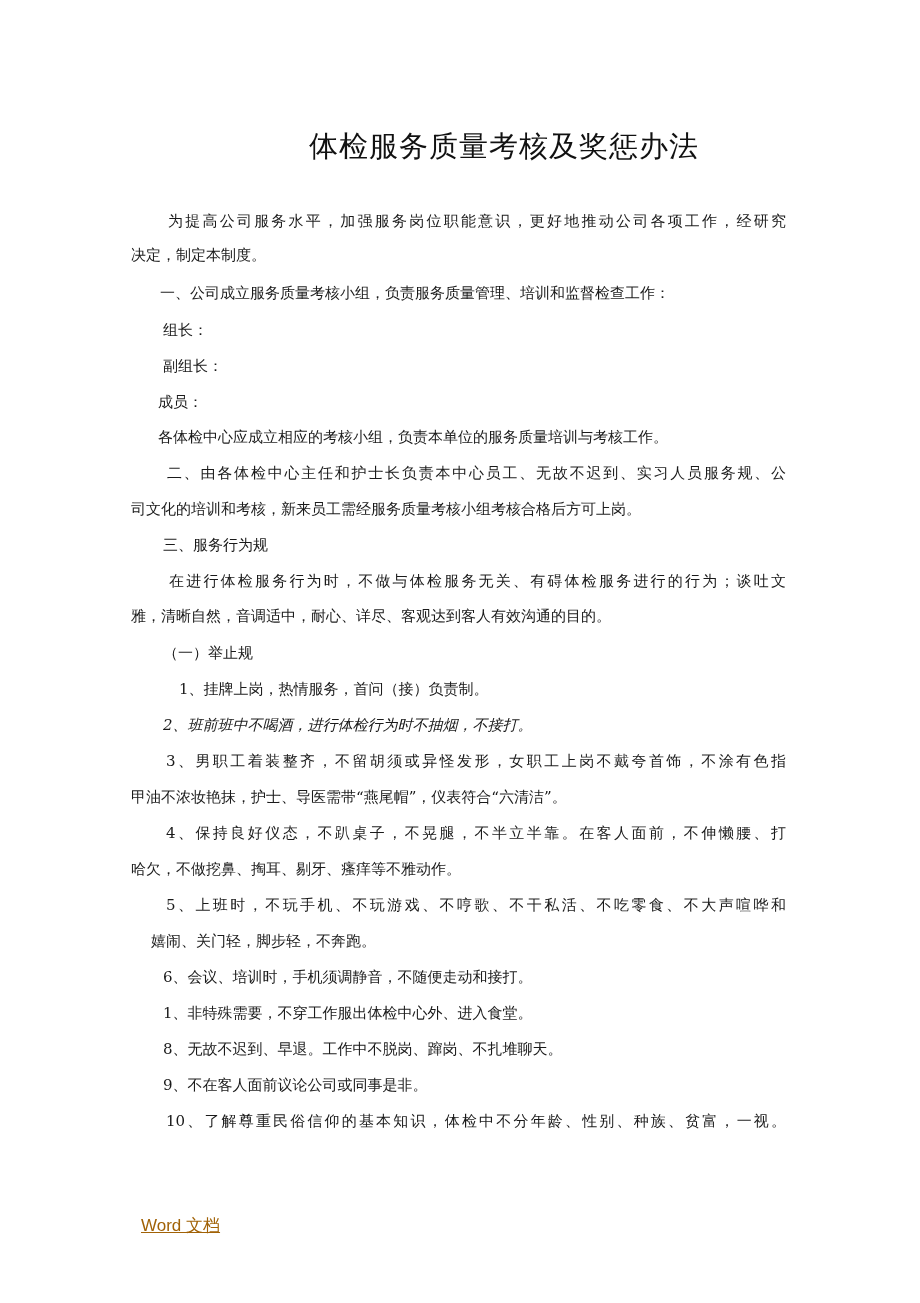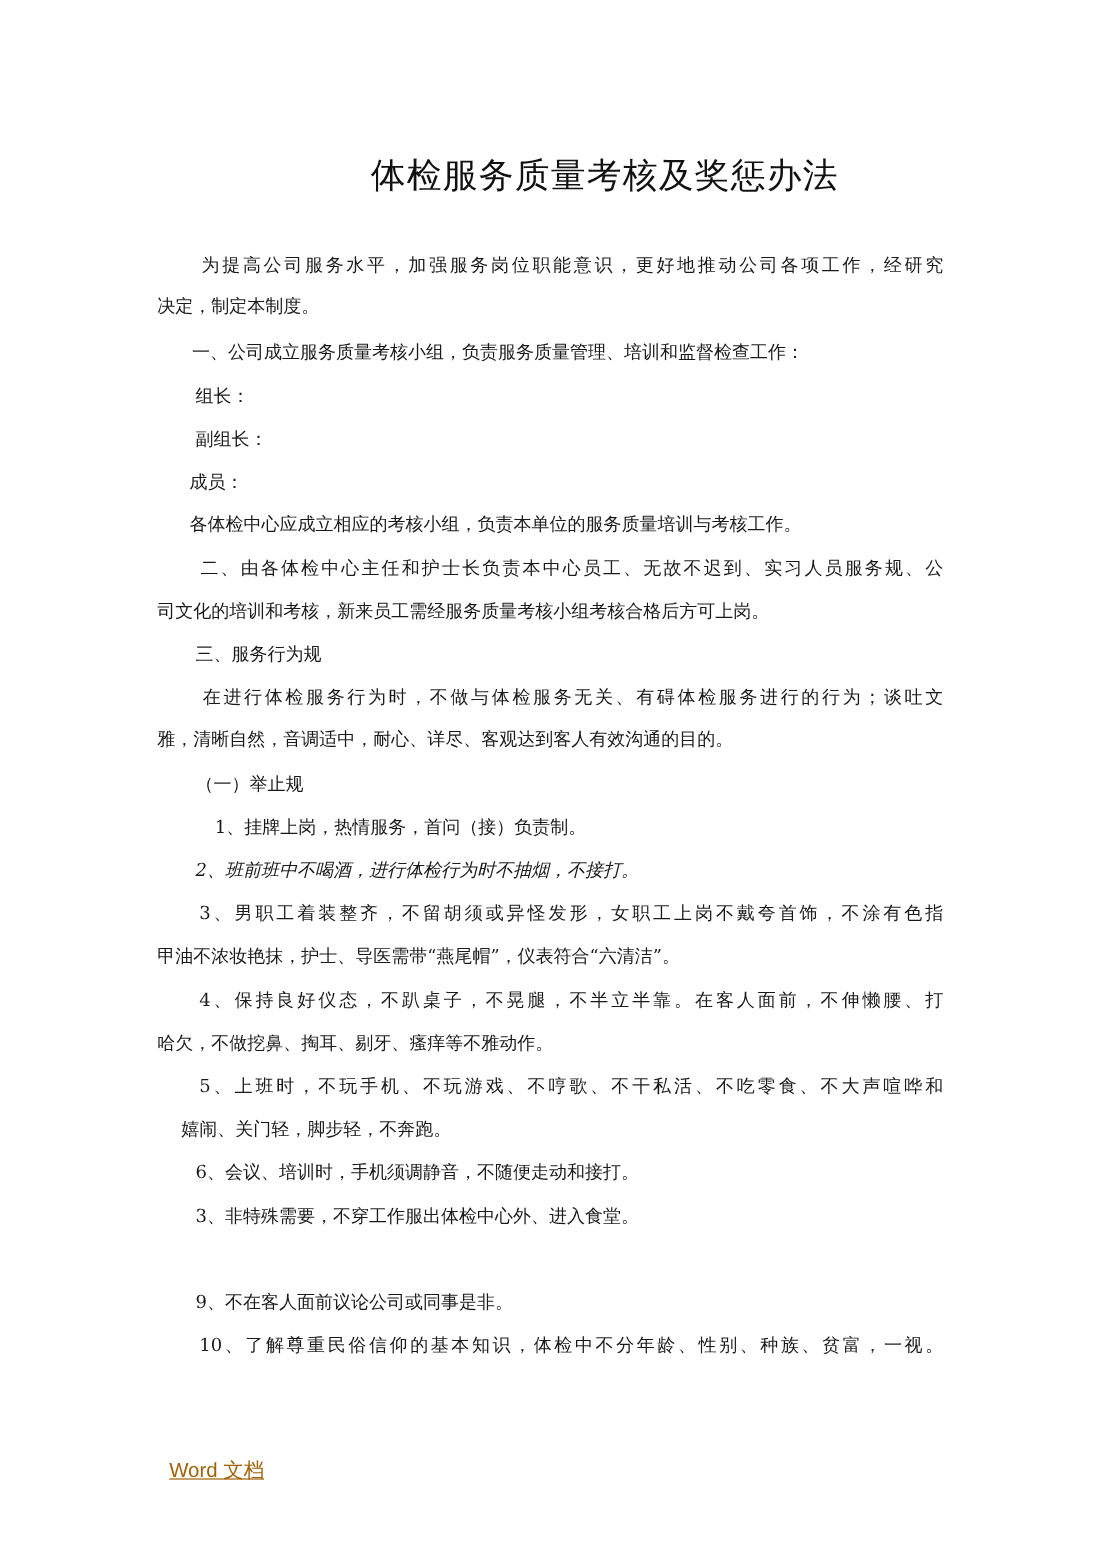--- a/index.html
+++ b/index.html
@@ -84,18 +84,19 @@
 
   <div class="line" style="left:179px; top:677px;">1、挂牌上岗，热情服务，首问（接）负责制。</div>
   <div class="line" style="left:163px; top:713px;font-style:italic;">2、班前班中不喝酒，进行体检行为时不抽烟，不接打。</div>
   <div class="line just" style="left:166px; top:749px; width:620px;">3、男职工着装整齐，不留胡须或异怪发形，女职工上岗不戴夸首饰，不涂有色指</div>
   <div class="line" style="left:131px; top:785px;">甲油不浓妆艳抹，护士、导医需带“燕尾帽”，仪表符合“六清洁”。</div>
   <div class="line just" style="left:166px; top:821px; width:620px;">4、保持良好仪态，不趴桌子，不晃腿，不半立半靠。在客人面前，不伸懒腰、打</div>
   <div class="line" style="left:131px; top:857px;">哈欠，不做挖鼻、掏耳、剔牙、瘙痒等不雅动作。</div>
   <div class="line just" style="left:166px; top:893px; width:620px;">5、上班时，不玩手机、不玩游戏、不哼歌、不干私活、不吃零食、不大声喧哗和</div>
   <div class="line" style="left:131px; top:929px;margin-left:20px;">嬉闹、关门轻，脚步轻，不奔跑。</div>
   <div class="line" style="left:163px; top:965px;">6、会议、培训时，手机须调静音，不随便走动和接打。</div>
-  <div class="line" style="left:163px; top:1001px;">3、非特殊需要，不穿工作服出体检中心外、进入食堂。</div>
+  <div class="line" style="left:163px; top:1001px;">1、非特殊需要，不穿工作服出体检中心外、进入食堂。</div>
+  <div class="line" style="left:163px; top:1037px;">8、无故不迟到、早退。工作中不脱岗、蹿岗、不扎堆聊天。</div>
   <div class="line" style="left:163px; top:1073px;">9、不在客人面前议论公司或同事是非。</div>
   <div class="line just" style="left:166px; top:1109px; width:620px;">10、了解尊重民俗信仰的基本知识，体检中不分年龄、性别、种族、贫富，一视。</div>
 
   <div class="footer">Word 文档</div>
 </div>
 
 </body></html>

